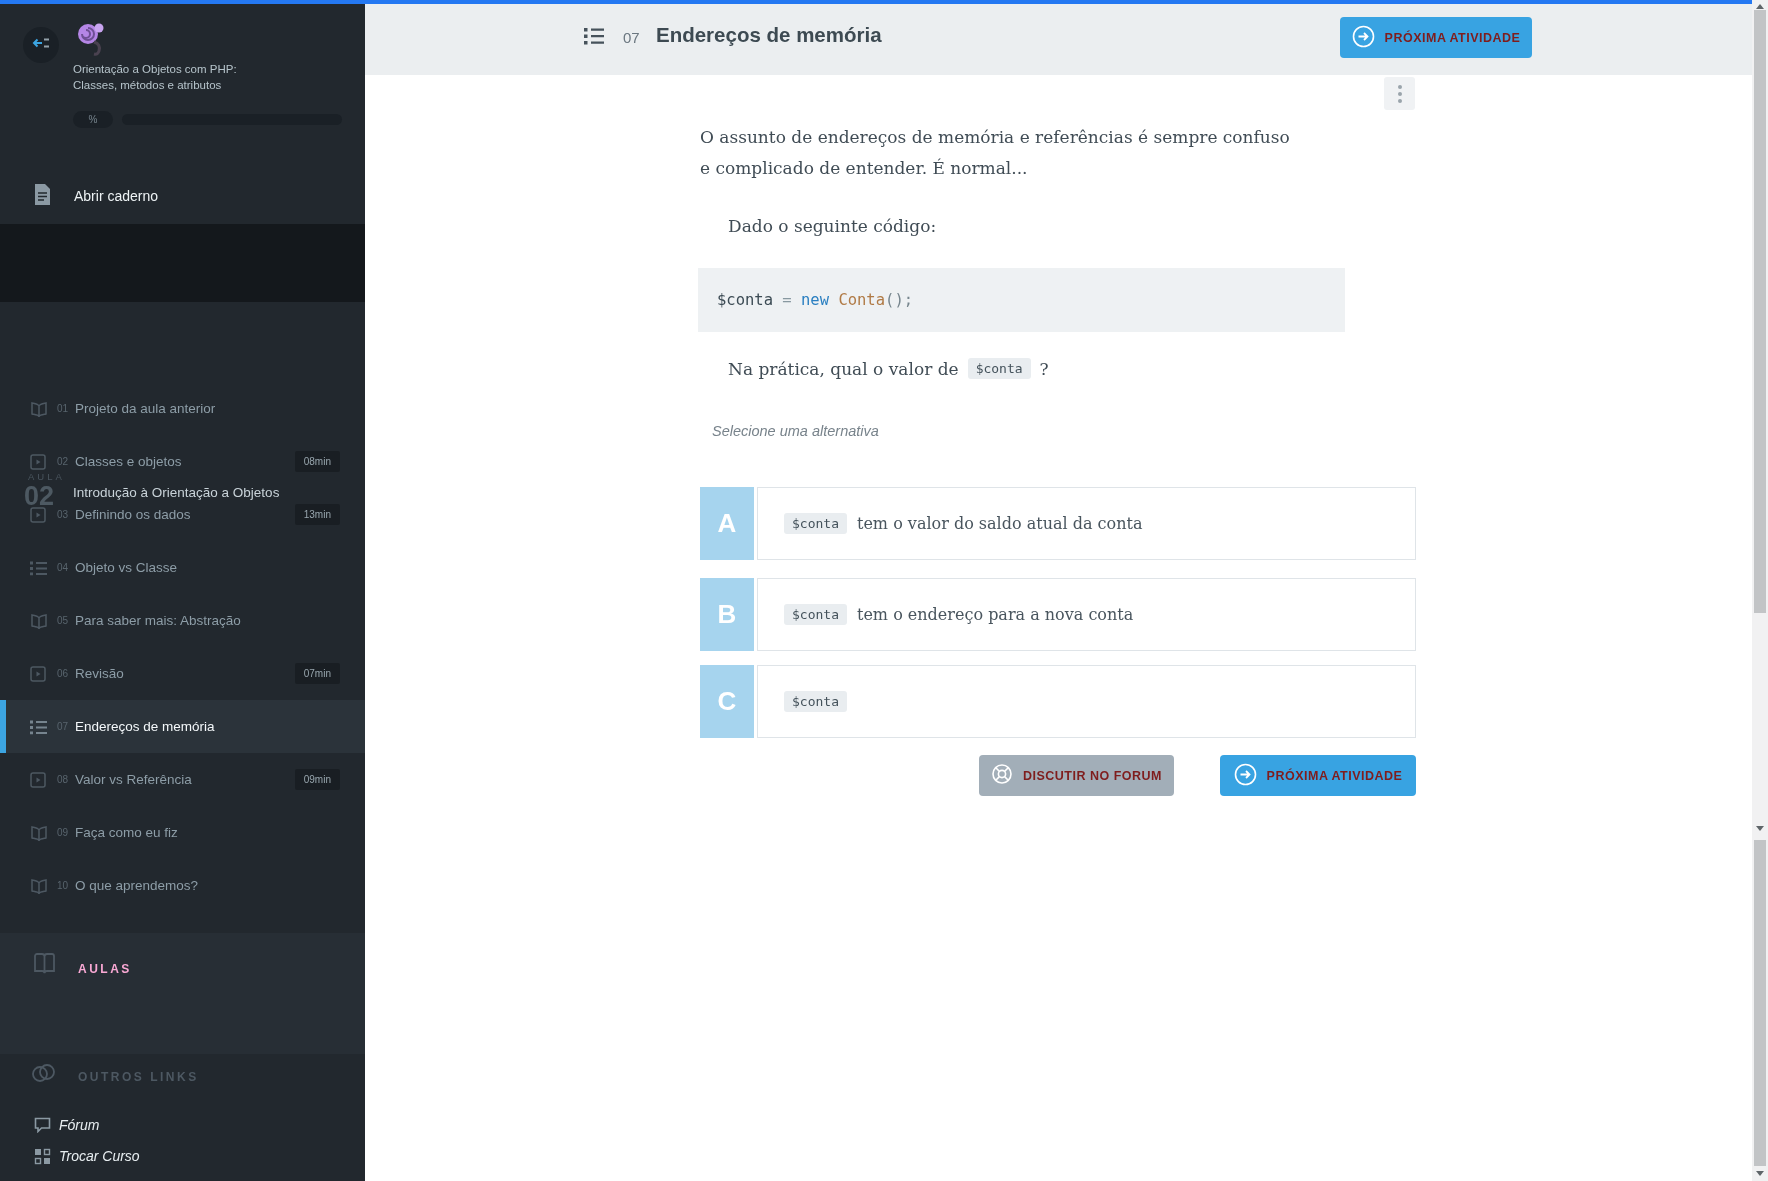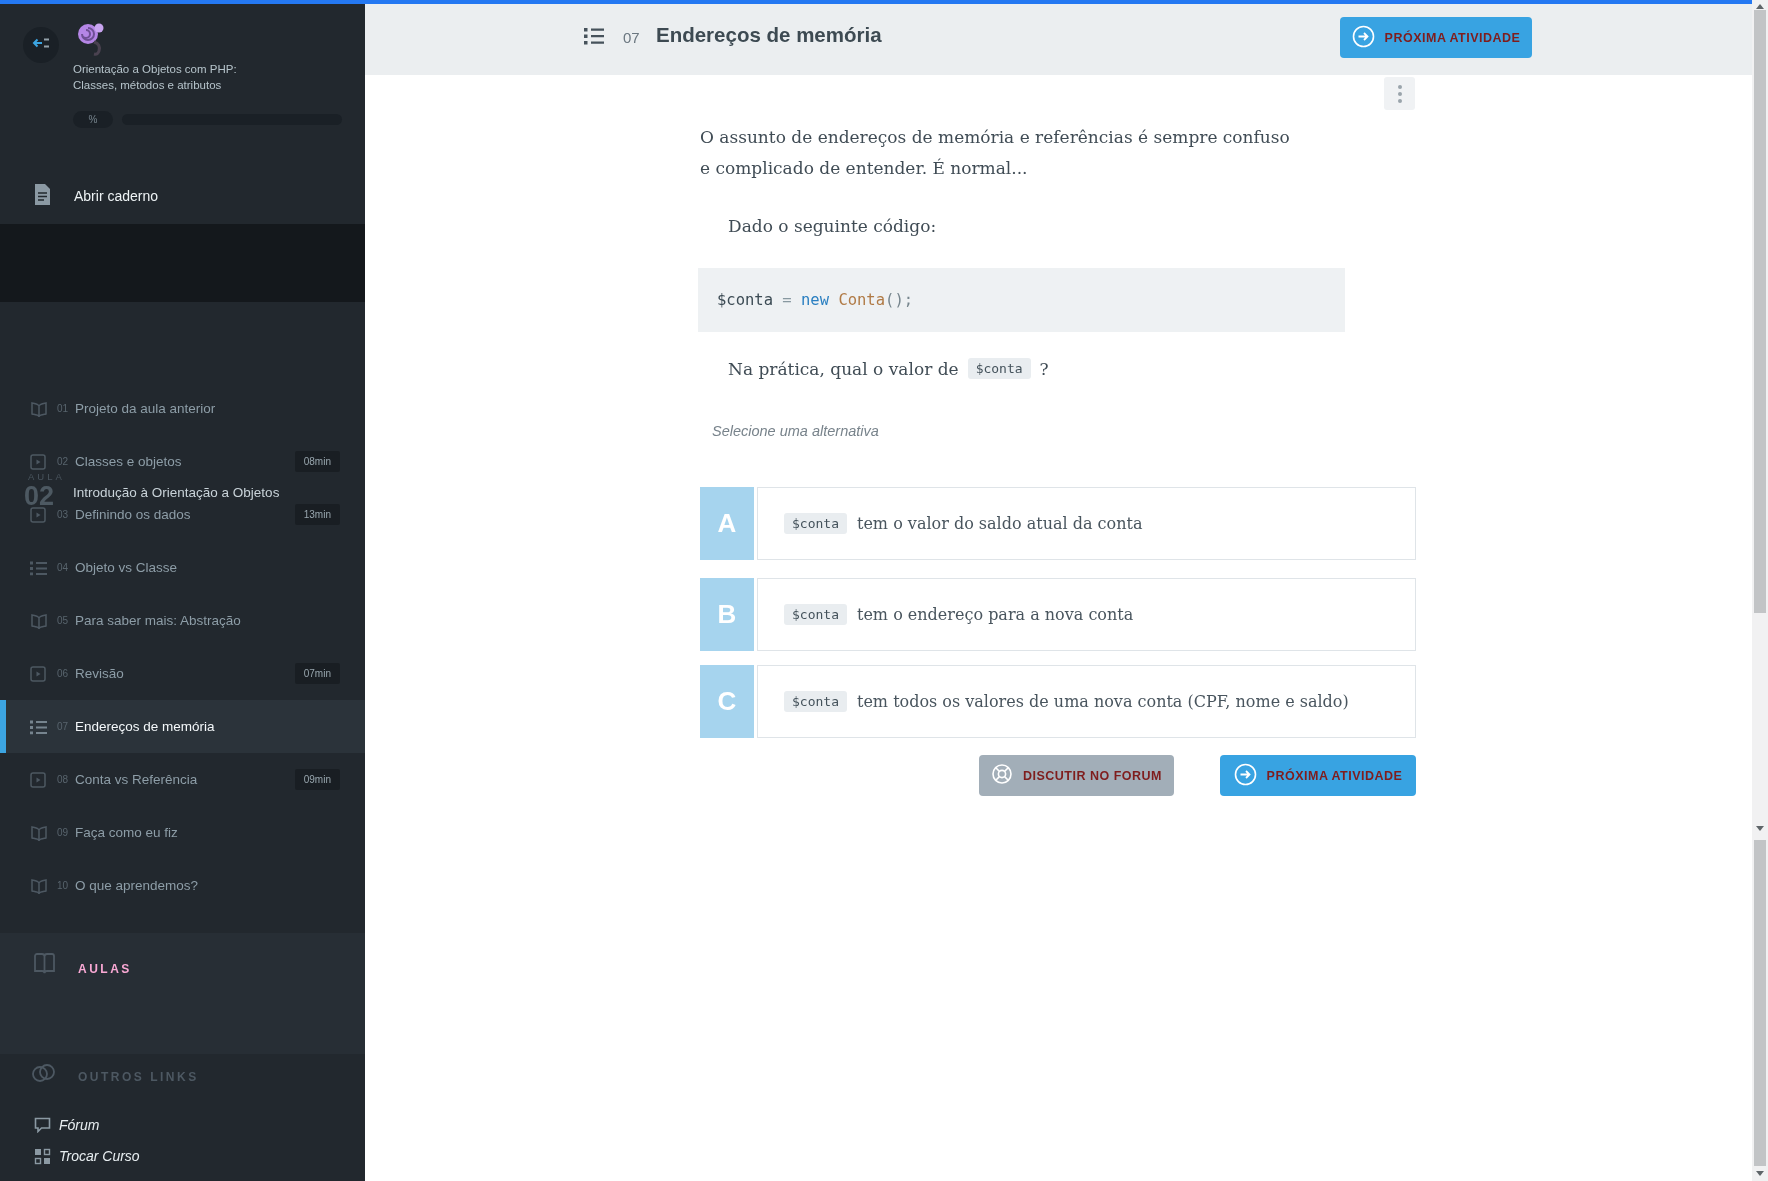--- a/index.html
+++ b/index.html
@@ -254,21 +254,21 @@
     </div>
 
     <div class="act-item">
       <span class="a-icon">
         <svg width="16" height="16" viewBox="0 0 16 16" fill="none">
             <rect x="1" y="1" width="14" height="14" rx="2" stroke="currentColor" stroke-width="1.5"></rect>
             <path d="M6.5 5.5 L10.5 8 L6.5 10.5 z" fill="currentColor"></path>
           </svg>
       </span>
       <span class="a-num">08</span>
-      <span class="a-label">Conta vs Referência</span>
+      <span class="a-label">Valor vs Referência</span>
       <span class="a-badge">09min</span>
     </div>
 
     <div class="act-item">
       <span class="a-icon">
         <svg width="18" height="16" viewBox="0 0 18 16" fill="none">
             <path d="M2 2 c3 .6 6 .8 7 3 c1 -2.2 4 -2.4 7 -3 v11 c-3 .6 -6 .8 -7 2.5 c-1 -1.7 -4 -1.9 -7 -2.5 z M9 5 v10" stroke="currentColor" stroke-width="1.5"></path>
           </svg>
       </span>
       <span class="a-num">09</span>
@@ -391,21 +391,20 @@
       <div class="alt-body">
         <span class="chip">$conta</span>
         <span class="alt-text">tem o endereço para a nova conta</span>
       </div>
     </div>
 
     <div class="alt-row alt-c">
       <div class="alt-letter">C</div>
       <div class="alt-body">
         <span class="chip">$conta</span>
-        <span class="alt-text">tem todos os valores de uma nova conta (CPF, nome e saldo)</span>
       </div>
     </div>
 
     <div class="actions">
       <button class="btn btn-gray btn-forum">
         <span>
           <svg width="22" height="22" viewBox="0 0 22 22" fill="none">
               <circle cx="11" cy="11" r="9" stroke="#fff" stroke-width="1.6"></circle>
               <circle cx="11" cy="11" r="3.6" stroke="#fff" stroke-width="1.6"></circle>
               <path d="M4.8 4.8 l3.6 3.6 M17.2 4.8 l-3.6 3.6 M4.8 17.2 l3.6 -3.6 M17.2 17.2 l-3.6 -3.6" stroke="#fff" stroke-width="1.6"></path>

